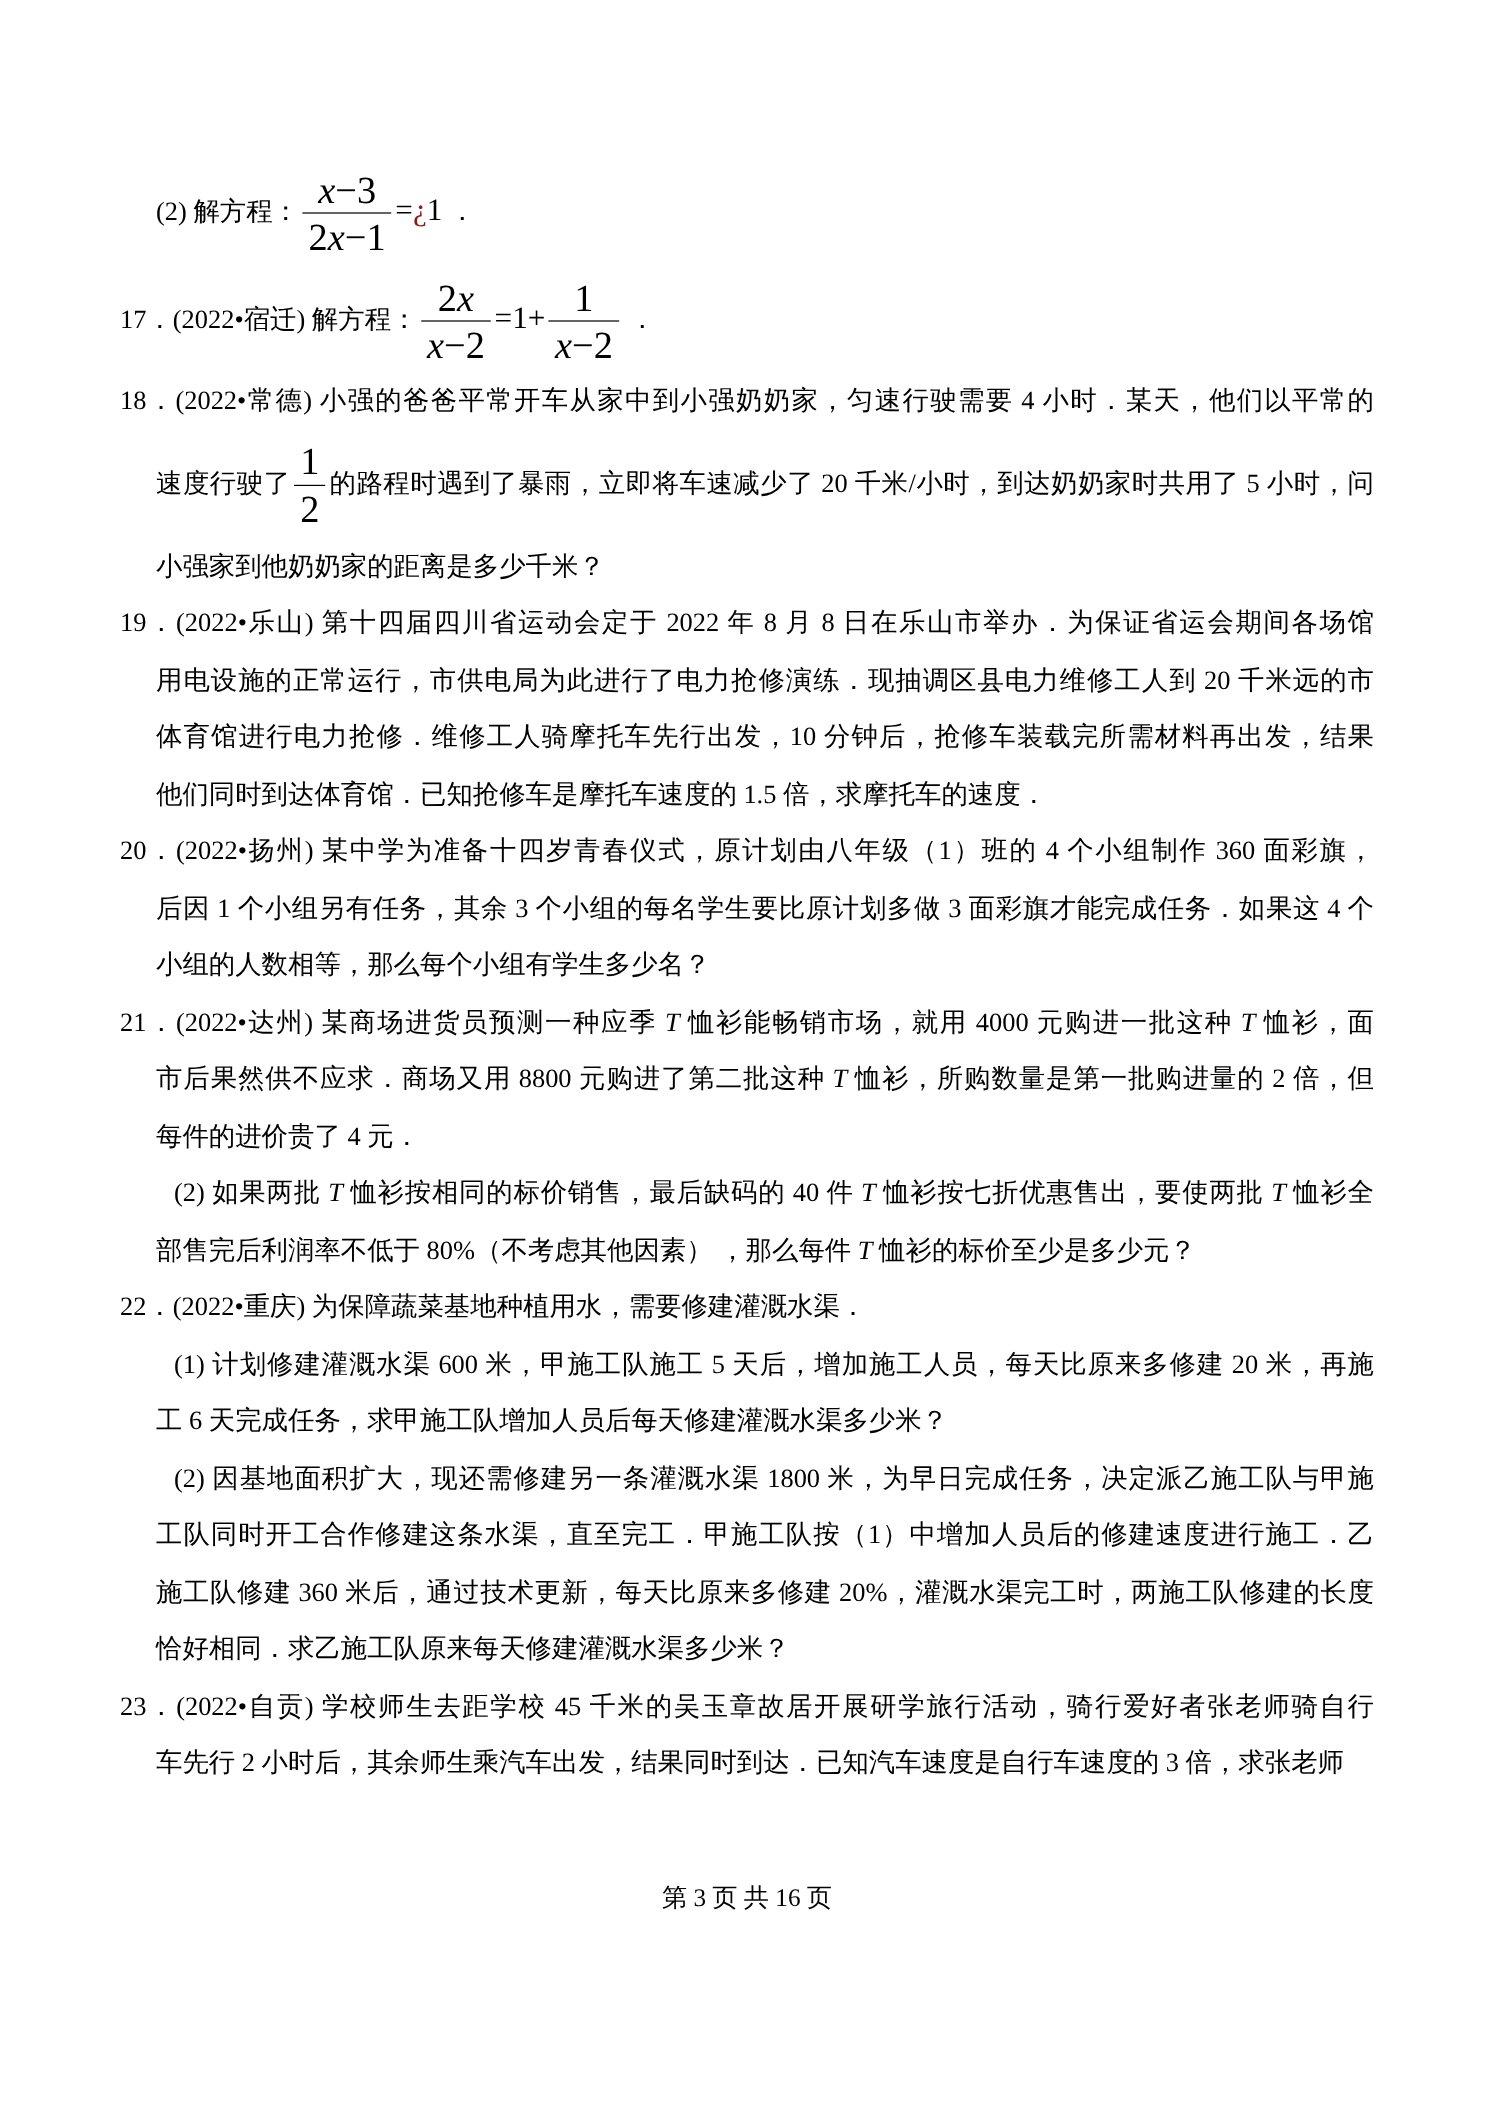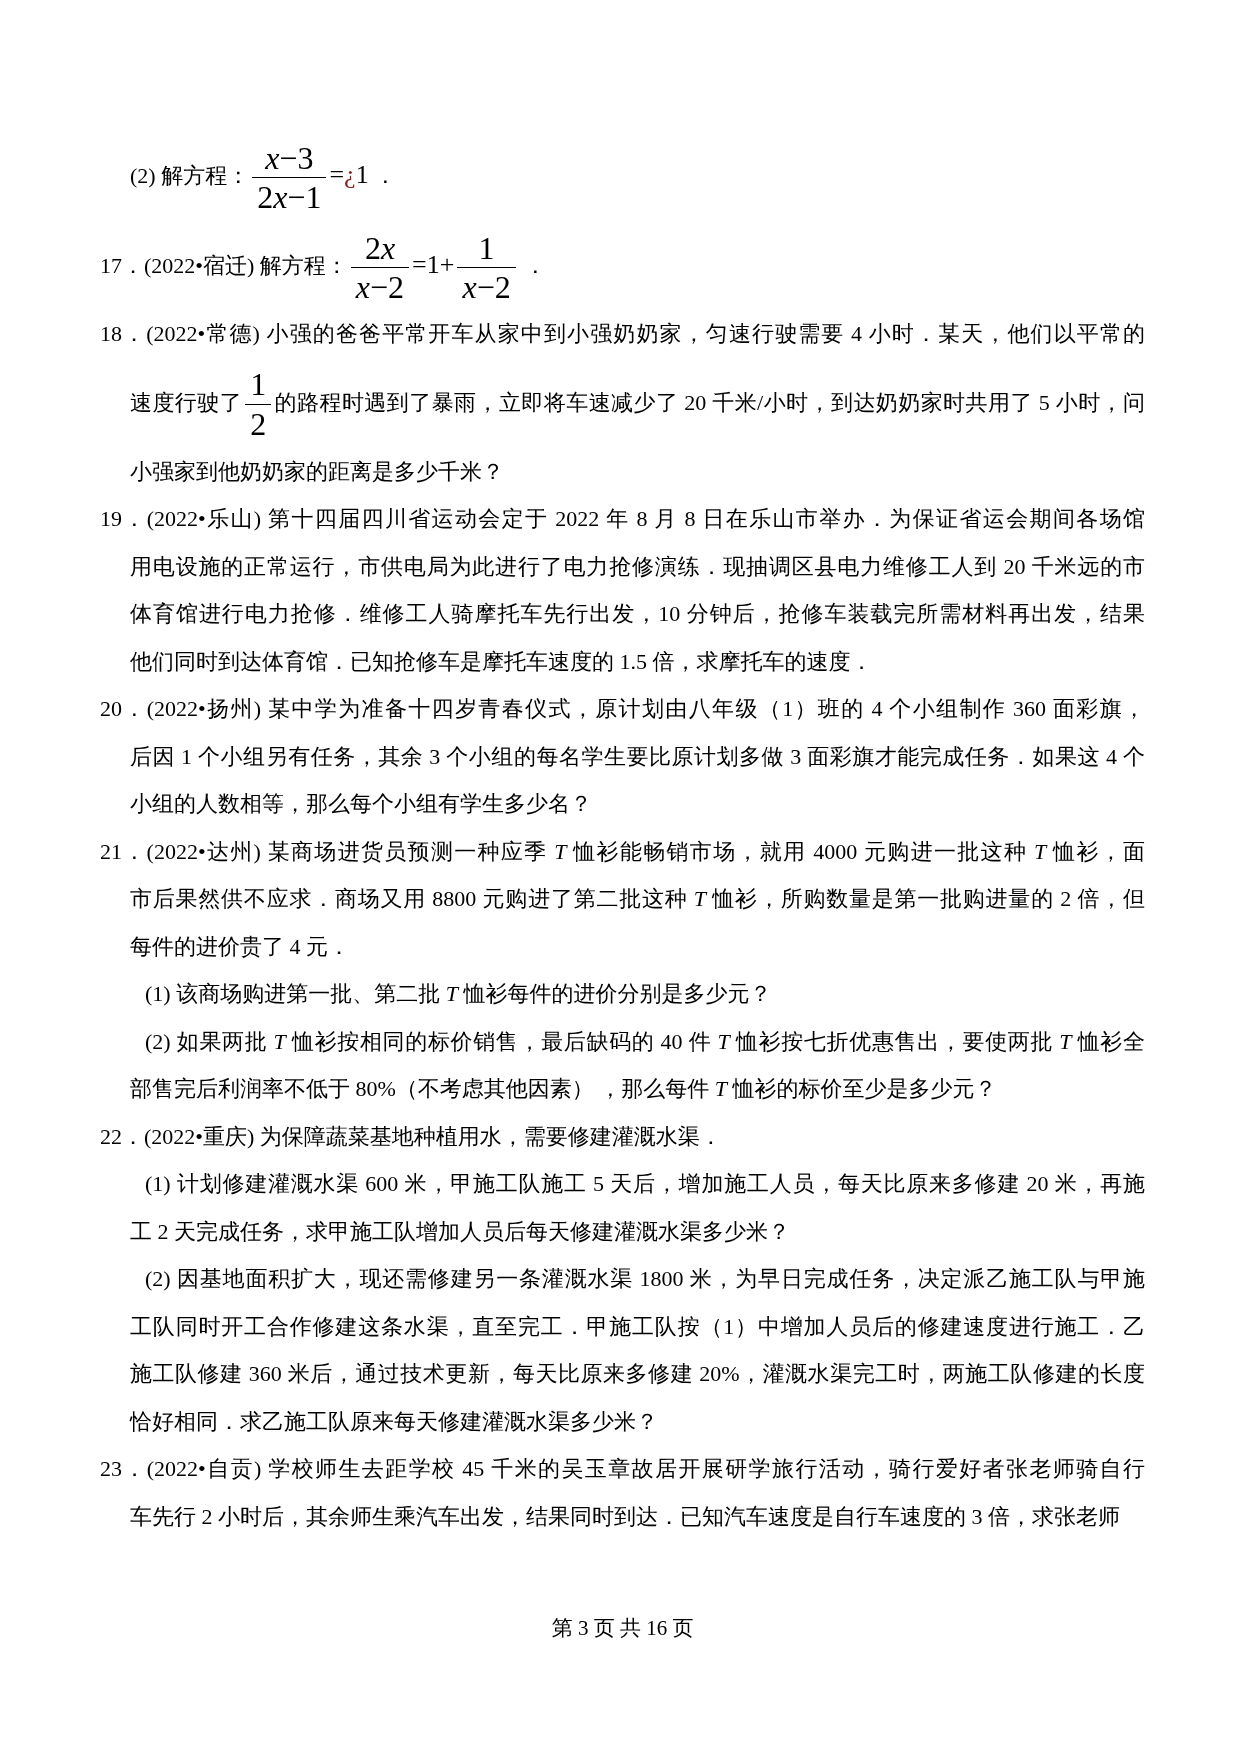--- a/index.html
+++ b/index.html
@@ -63,26 +63,25 @@
       <div class="line num fill"><span>19．(2022•乐山) 第十四届四川省运动会定于 2022 年 8 月 8 日在乐山市举办．为保证省运会期间各场馆</span></div>
       <div class="line cont fill"><span>用电设施的正常运行，市供电局为此进行了电力抢修演练．现抽调区县电力维修工人到 20 千米远的市</span></div>
       <div class="line cont fill"><span>体育馆进行电力抢修．维修工人骑摩托车先行出发，10 分钟后，抢修车装载完所需材料再出发，结果</span></div>
       <div class="line cont"><span>他们同时到达体育馆．已知抢修车是摩托车速度的 1.5 倍，求摩托车的速度．</span></div>
       <div class="line num fill"><span>20．(2022•扬州) 某中学为准备十四岁青春仪式，原计划由八年级（1）班的 4 个小组制作 360 面彩旗，</span></div>
       <div class="line cont fill"><span>后因 1 个小组另有任务，其余 3 个小组的每名学生要比原计划多做 3 面彩旗才能完成任务．如果这 4 个</span></div>
       <div class="line cont"><span>小组的人数相等，那么每个小组有学生多少名？</span></div>
       <div class="line num fill"><span>21．(2022•达州) 某商场进货员预测一种应季 </span><span class="it">T</span><span> 恤衫能畅销市场，就用 4000 元购进一批这种 </span><span class="it">T</span><span> 恤衫，面</span></div>
       <div class="line cont fill"><span>市后果然供不应求．商场又用 8800 元购进了第二批这种 </span><span class="it">T</span><span> 恤衫，所购数量是第一批购进量的 2 倍，但</span></div>
       <div class="line cont"><span>每件的进价贵了 4 元．</span></div>
-      <div class="line sub"><span>(1) 该商场购进第一批、第二批 </span><span class="it">T</span><span> 恤衫每件的进价分别是多少元？</span></div>
       <div class="line sub fill"><span>(2) 如果两批 </span><span class="it">T</span><span> 恤衫按相同的标价销售，最后缺码的 40 件 </span><span class="it">T</span><span> 恤衫按七折优惠售出，要使两批 </span><span class="it">T</span><span> 恤衫全</span></div>
       <div class="line cont"><span>部售完后利润率不低于 80%（不考虑其他因素） ，那么每件 </span><span class="it">T</span><span> 恤衫的标价至少是多少元？</span></div>
       <div class="line num"><span>22．(2022•重庆) 为保障蔬菜基地种植用水，需要修建灌溉水渠．</span></div>
       <div class="line sub fill"><span>(1) 计划修建灌溉水渠 600 米，甲施工队施工 5 天后，增加施工人员，每天比原来多修建 20 米，再施</span></div>
-      <div class="line cont"><span>工 2 天完成任务，求甲施工队增加人员后每天修建灌溉水渠多少米？</span></div>
+      <div class="line cont"><span>工 6 天完成任务，求甲施工队增加人员后每天修建灌溉水渠多少米？</span></div>
       <div class="line sub fill"><span>(2) 因基地面积扩大，现还需修建另一条灌溉水渠 1800 米，为早日完成任务，决定派乙施工队与甲施</span></div>
       <div class="line cont fill"><span>工队同时开工合作修建这条水渠，直至完工．甲施工队按（1）中增加人员后的修建速度进行施工．乙</span></div>
       <div class="line cont fill"><span>施工队修建 360 米后，通过技术更新，每天比原来多修建 20%，灌溉水渠完工时，两施工队修建的长度</span></div>
       <div class="line cont"><span>恰好相同．求乙施工队原来每天修建灌溉水渠多少米？</span></div>
       <div class="line num fill"><span>23．(2022•自贡) 学校师生去距学校 45 千米的吴玉章故居开展研学旅行活动，骑行爱好者张老师骑自行</span></div>
       <div class="line cont"><span>车先行 2 小时后，其余师生乘汽车出发，结果同时到达．已知汽车速度是自行车速度的 3 倍，求张老师</span></div>
     </div>
   <div class="footer">第 3 页 共 16 页</div>
 </div>
 

